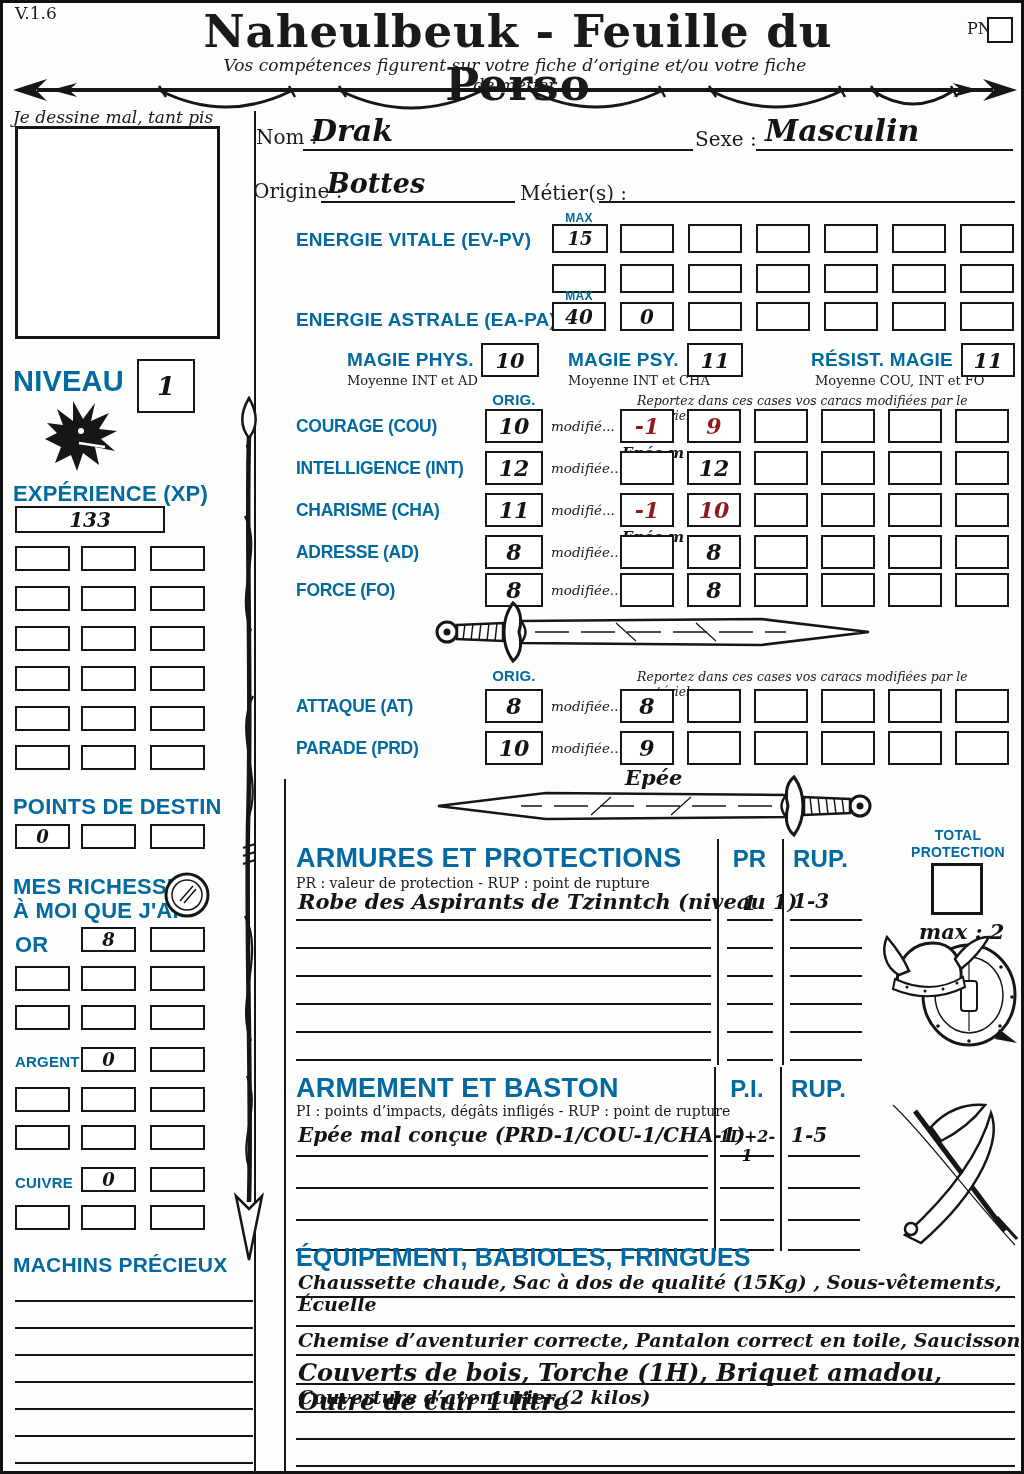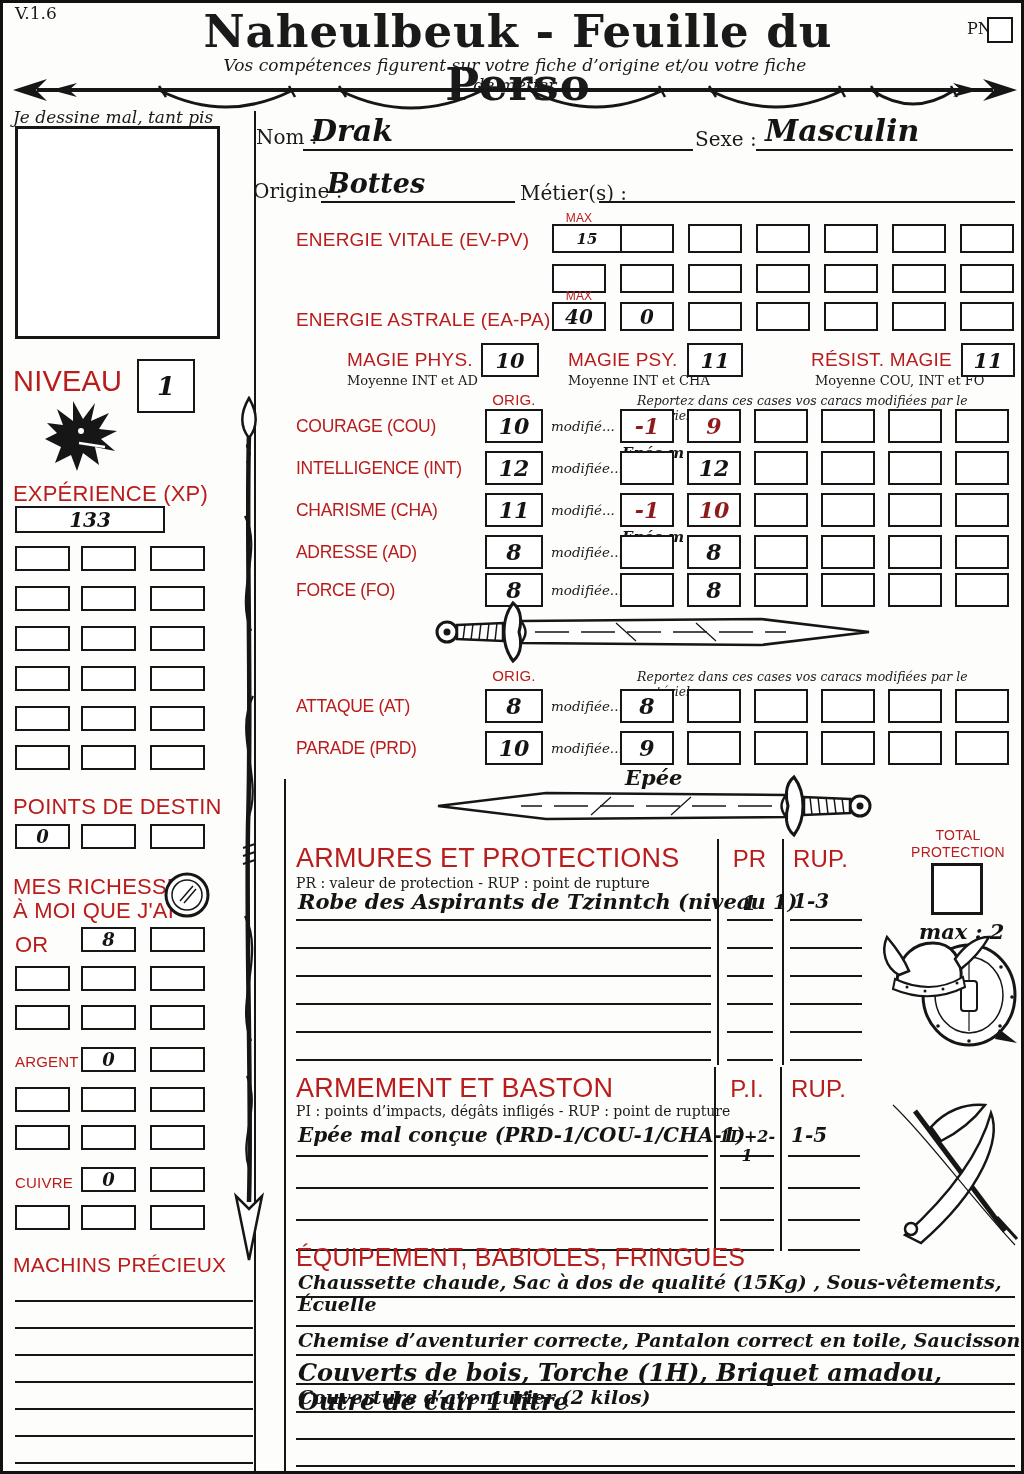--- a/index.html
+++ b/index.html
@@ -1,19 +1,19 @@
 <!DOCTYPE html>
 <html><head>
 <meta charset="utf-8">
 <style>
   html,body{margin:0;padding:0;background:#e8e8e8;}
   .page{position:relative;width:1024px;height:1474px;background:#fdfdfc;border:3px solid #111;
         box-sizing:border-box;overflow:hidden;color:#1a1a1a;}
   .abs{position:absolute;}
-  .hd{font-family:"Liberation Sans",sans-serif;font-weight:400;color:#b91c1c;letter-spacing:.2px;}
+  .hd{font-family:"Liberation Sans",sans-serif;font-weight:700;color:#0369a1;letter-spacing:.2px;}
   .sc{font-family:"DejaVu Serif",serif;color:#1a1a1a;}
   .sci{font-family:"DejaVu Serif",serif;font-style:italic;color:#1a1a1a;}
   .hw{font-family:"DejaVu Serif",serif;font-style:italic;font-weight:700;color:#141414;}
   .red{color:#8e1b1b;}
   .box{position:absolute;border:2.5px solid #161616;background:#fff;box-sizing:border-box;
        display:flex;align-items:center;justify-content:center;}
   .b3{border-width:3px;}
   .uline{position:absolute;border-bottom:2.2px solid #161616;height:0;}
   .vline{position:absolute;border-left:2.5px solid #161616;width:0;}
   .ctr{text-align:center;}
@@ -155,21 +155,21 @@
   <div class="uline" style="left:753px;top:146px;width:257px"></div>
 
   <div class="abs sc" style="left:250px;top:176px;font-size:20px">Origine :</div>
   <div class="abs hw" style="left:324px;top:165px;font-size:27px">Bottes</div>
   <div class="uline" style="left:318px;top:198px;width:194px"></div>
   <div class="abs sc" style="left:517px;top:178px;font-size:20px">Métier(s) :</div>
   <div class="uline" style="left:596px;top:198px;width:416px"></div>
 
   <div class="abs hd ctr" style="left:549px;top:208px;width:54px;font-size:12px">MAX</div>
   <div class="abs hd" style="left:293px;top:226px;font-size:19px">ENERGIE VITALE (EV-PV)</div>
-  <div class="box hw" style="left:549px;top:221px;width:70px;height:29px;font-size:15px">15</div>
+  <div class="box hw" style="left:549px;top:221px;width:56px;height:29px;font-size:18px">15</div>
   <div class="box" style="left:617px;top:221px;width:54px;height:29px"></div>
   <div class="box" style="left:685px;top:221px;width:54px;height:29px"></div>
   <div class="box" style="left:753px;top:221px;width:54px;height:29px"></div>
   <div class="box" style="left:821px;top:221px;width:54px;height:29px"></div>
   <div class="box" style="left:889px;top:221px;width:54px;height:29px"></div>
   <div class="box" style="left:957px;top:221px;width:54px;height:29px"></div>
   <div class="box" style="left:549px;top:261px;width:54px;height:29px"></div>
   <div class="box" style="left:617px;top:261px;width:54px;height:29px"></div>
   <div class="box" style="left:685px;top:261px;width:54px;height:29px"></div>
   <div class="box" style="left:753px;top:261px;width:54px;height:29px"></div>

